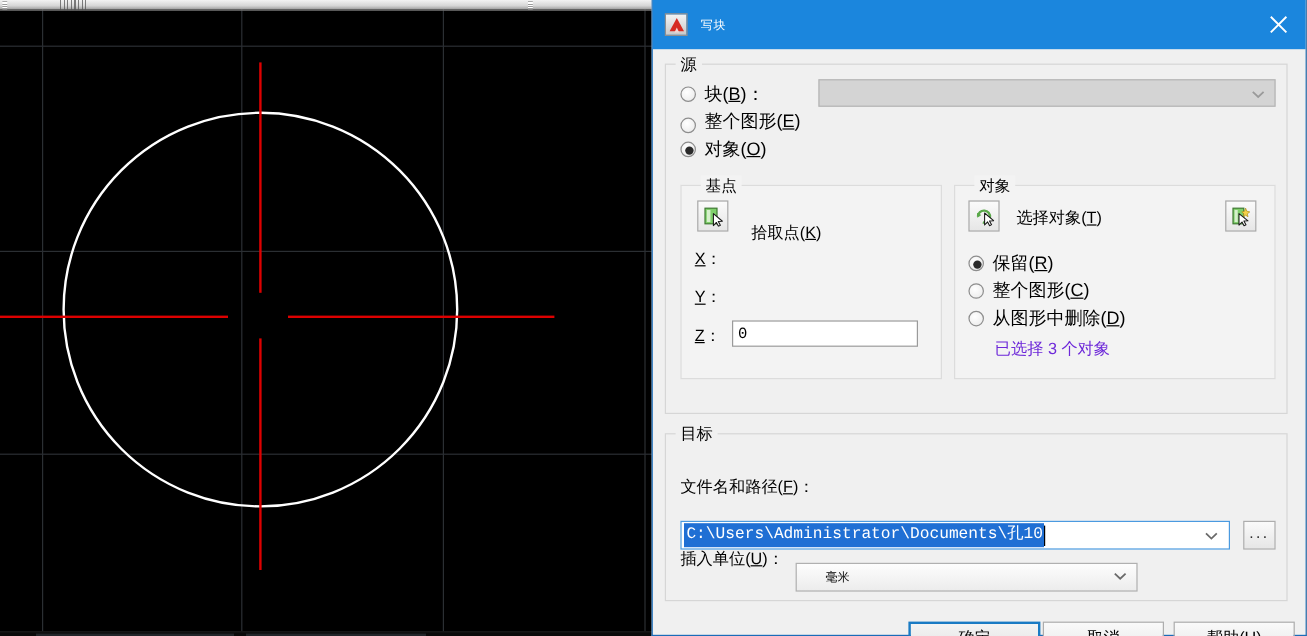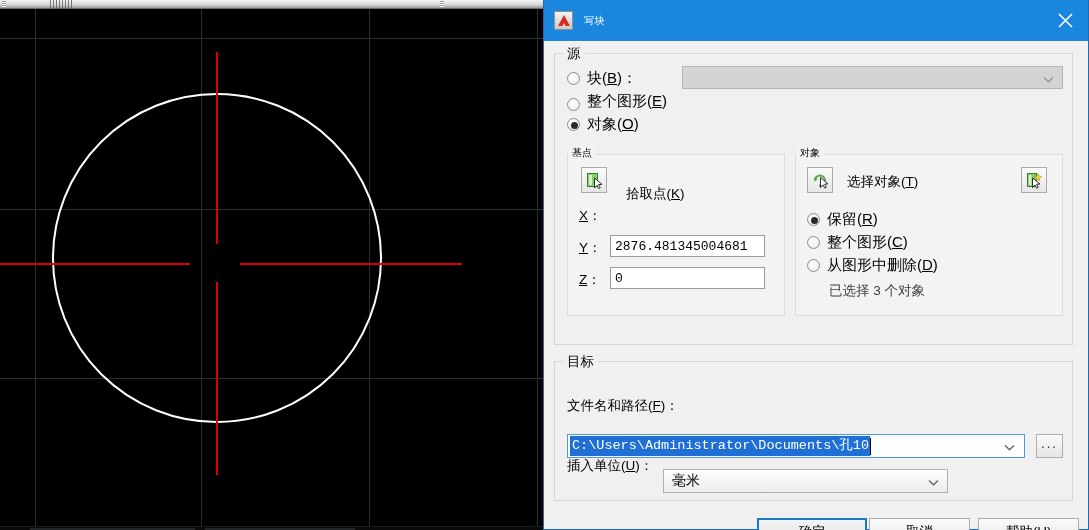--- a/index.html
+++ b/index.html
@@ -112,22 +112,22 @@
     position: absolute; top: -9px; left: 8px; padding: 0 4px;
     background: #f0f0f0; font-size: 13.5px; color: #000;
     white-space: nowrap;
   }
   .inner-group {
     position: absolute;
     border: 1px solid #dcdcdc;
     background: #f3f3f3;
   }
   .inner-group > .legend {
-    position: absolute; top: -9px; left: 0; padding: 0 4px;
-    background: #f3f3f3; font-size: 10px; color: #000; white-space: nowrap;
+    position: absolute; top: -9px; left: 16px; padding: 0 4px;
+    background: #f3f3f3; font-size: 13px; color: #000; white-space: nowrap;
   }
 
   .radio-row {
     position: absolute; display: flex; align-items: center;
     font-size: 15px; color: #000; cursor: default; white-space: nowrap;
   }
   .radio {
     width: 13px; height: 13px; border-radius: 50%;
     border: 1px solid #8d8d8d;
     background: radial-gradient(circle at 40% 35%, #ffffff, #e8e8e8);
@@ -159,21 +159,21 @@
   .combo-disabled {
     position: absolute; background: #d4d4d4;
     border: 1px solid #b5b5b5;
     display: flex; align-items: center; justify-content: flex-end;
     padding-right: 8px;
   }
   .combo {
     position: absolute; background: linear-gradient(#fdfdfd,#ececec);
     border: 1px solid #b0b0b0;
     display: flex; align-items: center;
-    font-size: 14px; color: #000; padding-left: 8px;
+    font-size: 10px; color: #000; padding-left: 24px;
   }
   .combo .arrow, .combo-disabled .arrow {
     position: absolute; right: 8px; top: 50%; transform: translateY(-50%);
   }
   .combo-edit {
     position: absolute; background: #fff; border: 1px solid #4a9ae0;
     display: flex; align-items: center; padding-left: 2px;
   }
   .combo-edit .sel {
     background: #1f6fd4; color: #fff;
@@ -197,21 +197,21 @@
     background: linear-gradient(#f4f4f4,#e2e2e2);
   }
   .dotsbtn {
     position: absolute;
     background: linear-gradient(#fafafa,#e6e6e6);
     border: 1px solid #adadad;
     display: flex; align-items: center; justify-content: center;
     font-size: 13px; letter-spacing: 2px; color: #2a2a2a; cursor: pointer;
     padding-bottom: 5px;
   }
-  .sel-count { position: absolute; font-size: 13.5px; color: #404040; white-space: nowrap; }
+  .sel-count { position: absolute; font-size: 13.5px; color: #6d28d9; white-space: nowrap; }
 </style>
 </head>
 <body>
 
 <div id="root">
 
   <div id="cad">
     <div class="gridline-v" style="left:35px"></div>
     <div class="gridline-v" style="left:201px"></div>
     <div class="gridline-v" style="left:369px"></div>
@@ -299,23 +299,20 @@
             <span>拾取点</span>(<span class="u">K</span>)
           </div>
 
           <div class="lbl" style="left:11px; top:52px;">
             <span class="u">X</span><span>：</span>
           </div>
 
           <div class="lbl" style="left:11px; top:84px;">
             <span class="u">Y</span><span>：</span>
           </div>
-          <div class="txtinput" style="left:42px; top:80px; width:155px;">
-            <span>2876.481345004681</span>
-          </div>
 
           <div class="lbl" style="left:11px; top:116px;">
             <span class="u">Z</span><span>：</span>
           </div>
           <div class="txtinput" style="left:42px; top:112px; width:155px;">
             <span>0</span>
           </div>
         </div>
 
         <div class="inner-group" style="left:240px; top:100px; width:268px; height:162px;">

